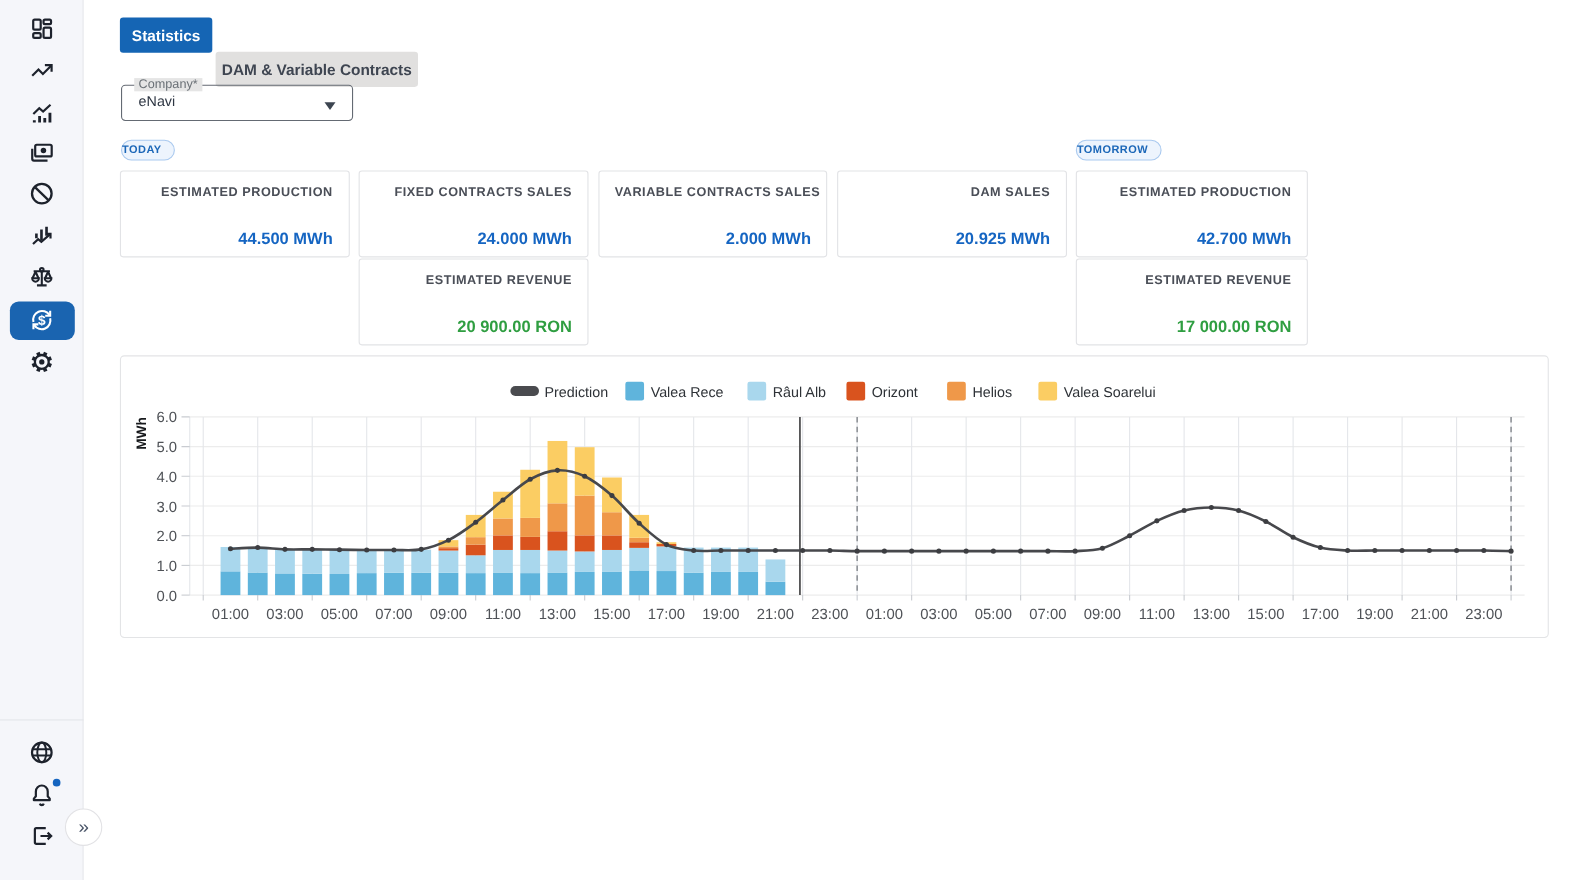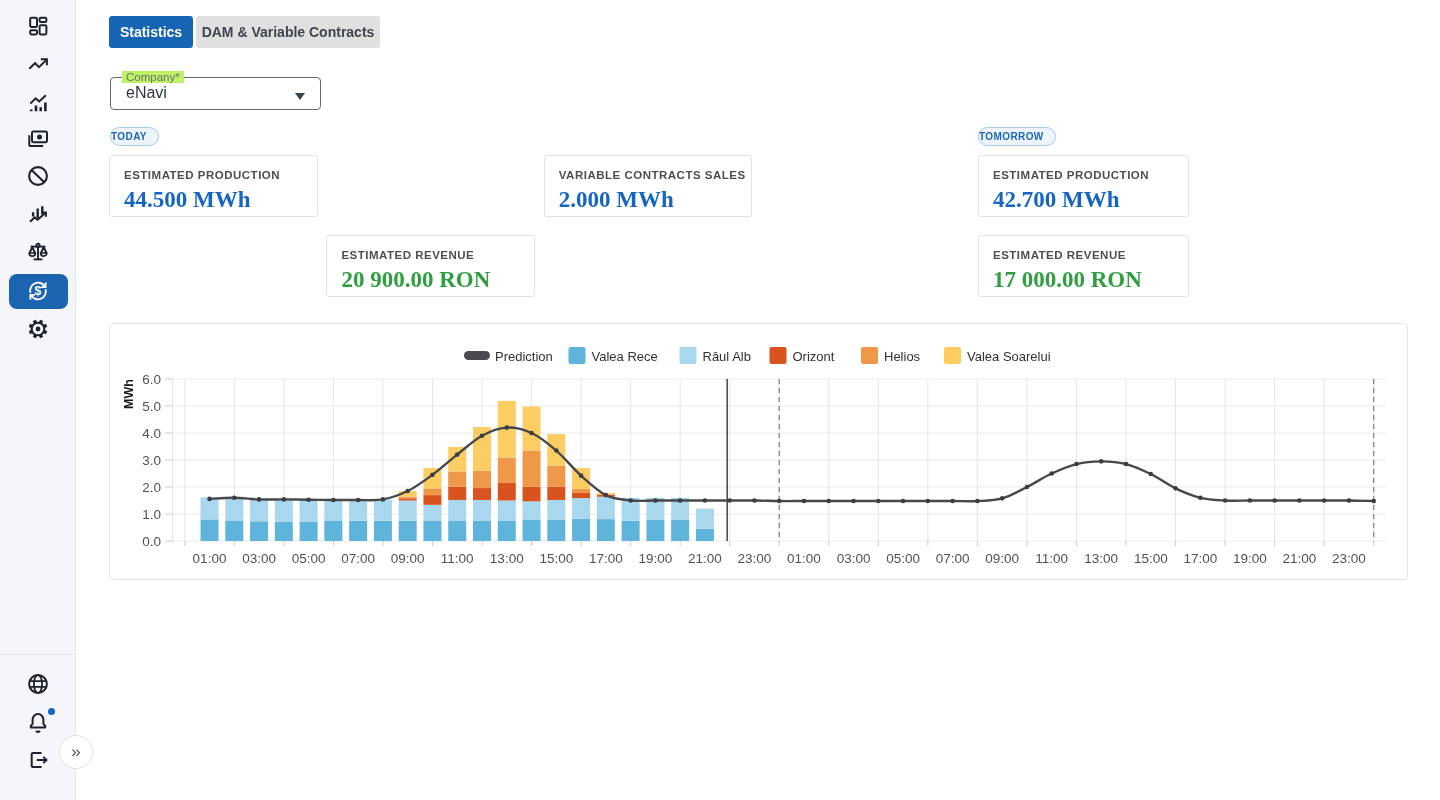--- a/index.html
+++ b/index.html
@@ -2,31 +2,31 @@
 <html><head>
 <meta charset="utf-8">
 <style>
 * { margin:0; padding:0; box-sizing:border-box; }
 html,body { width:1440px; height:800px; background:#ffffff; font-family:"Liberation Sans", sans-serif; overflow:hidden; }
 #app { position:relative; width:1440px; height:800px; }
 #sidebar { position:absolute; left:0; top:0; width:76px; height:800px; background:#f5f6fa; border-right:1px solid #e7e8ec; }
 #expand { position:absolute; left:59px; top:735px; width:34px; height:34px; border-radius:50%; background:#fff; border:1px solid #e2e2e5; color:#4a5568; font-size:17px; text-align:center; line-height:31px; z-index:5; }
 .tab { position:absolute; top:15.5px; height:32.5px; font-weight:bold; font-size:14px; text-align:center; border-radius:3px; }
 #tab1 { left:109px; width:84px; background:#1565b4; color:#ffffff; line-height:32.5px; }
-#tab2 { left:196px; width:184px; background:#e1e0df; color:#3e4551; line-height:32.5px; }
+#tab2 { left:196px; width:184px; background:#e1e0df; color:#3e4551; line-height:32.5px;margin-top:31px; }
 #select { position:absolute; left:110px; top:77px; width:211px; height:33px; border:1px solid #646a73; border-radius:4px; }
-#sel-label { position:absolute; left:11px; top:-7px; background:#bef264; padding:0 4px; font-size:11.5px; color:#6a7076;text-align:center; }
-#sel-value { position:absolute; left:15px; top:6px; font-size:16px; color:#2e3643; }
+#sel-label { position:absolute; left:11px; top:-7px; background:#e5e5e5; padding:0 4px; font-size:11.5px; color:#6a7076;text-align:center; }
+#sel-value { position:absolute; left:15px; top:6px; font-size:13px; color:#2e3643; }
 #sel-arrow { position:absolute; right:15px; top:14.5px; width:0; height:0; border-left:5.5px solid transparent; border-right:5.5px solid transparent; border-top:7px solid #3c4450; }
 .chip { position:absolute; top:127px; height:19px; border:1px solid #a9c9ef; background:#edf4fd; border-radius:9.5px; color:#1c67b8; font-size:10px; font-weight:bold; letter-spacing:0.4px; text-align:left; line-height:17px; }
 #chip1 { left:110px; width:49px; }
 #chip2 { left:978px; width:78px; }
-.card { position:absolute; height:62px; background:#fff; border:1px solid #e2e3e6; border-radius:3px; padding:13px 14px 12px 14px; }
+.card { position:absolute; height:79px; background:#fff; border:1px solid #e2e3e6; border-radius:3px; padding:13px 14px 12px 14px;text-align:right; }
 .clabel { font-size:11.5px; font-weight:bold; letter-spacing:0.5px; color:#4a4e57; white-space:nowrap; }
-.cvalue { font-size:23px; font-weight:bold; margin-top:6px; white-space:nowrap;font-family:Liberation Serif, serif; }
+.cvalue { font-size:15px; font-weight:bold; margin-top:28px; white-space:nowrap; }
 #chart { position:absolute; left:109px; top:323px; width:1299px; height:257px; border:1px solid #e3e4e6; border-radius:4px; background:#fff; }
 </style>
 </head>
 <body>
 <div id="app">
   <div id="sidebar">
 <div style="position:absolute;left:8.5px;top:273.5px;width:59px;height:35px;background:#1a64b0;border-radius:8px"></div>
 <svg style="position:absolute;left:26.0px;top:14.0px" width="24" height="24" viewBox="0 0 24 24" fill="none" stroke="#1d222c" stroke-width="2.0">
         <rect x="4.2" y="3.8" width="6.8" height="9.2" rx="1.3"></rect>
         <rect x="4.2" y="16.2" width="6.8" height="4.2" rx="1.3"></rect>
@@ -107,23 +107,31 @@
     <div id="sel-label">Company*</div>
     <div id="sel-value">eNavi</div>
     <div id="sel-arrow"></div>
   </div>
   <div id="chip1" class="chip">TODAY</div>
   <div id="chip2" class="chip">TOMORROW</div>
 <div class="card" style="left:109px;top:155px;width:208.5px">
       <div class="clabel">ESTIMATED PRODUCTION</div>
       <div class="cvalue" style="color:#1565c2">44.500 MWh</div>
     </div>
+<div class="card" style="left:326.4px;top:155px;width:208.5px">
+      <div class="clabel">FIXED CONTRACTS SALES</div>
+      <div class="cvalue" style="color:#1565c2">24.000 MWh</div>
+    </div>
 <div class="card" style="left:543.8px;top:155px;width:208.5px">
       <div class="clabel">VARIABLE CONTRACTS SALES</div>
       <div class="cvalue" style="color:#1565c2">2.000 MWh</div>
+    </div>
+<div class="card" style="left:761.2px;top:155px;width:208.5px">
+      <div class="clabel">DAM SALES</div>
+      <div class="cvalue" style="color:#1565c2">20.925 MWh</div>
     </div>
 <div class="card" style="left:978px;top:155px;width:211px">
       <div class="clabel">ESTIMATED PRODUCTION</div>
       <div class="cvalue" style="color:#1565c2">42.700 MWh</div>
     </div>
 <div class="card" style="left:326.4px;top:234.5px;width:208.5px">
       <div class="clabel">ESTIMATED REVENUE</div>
       <div class="cvalue" style="color:#2f9e41">20 900.00 RON</div>
     </div>
 <div class="card" style="left:978px;top:234.5px;width:211px">

